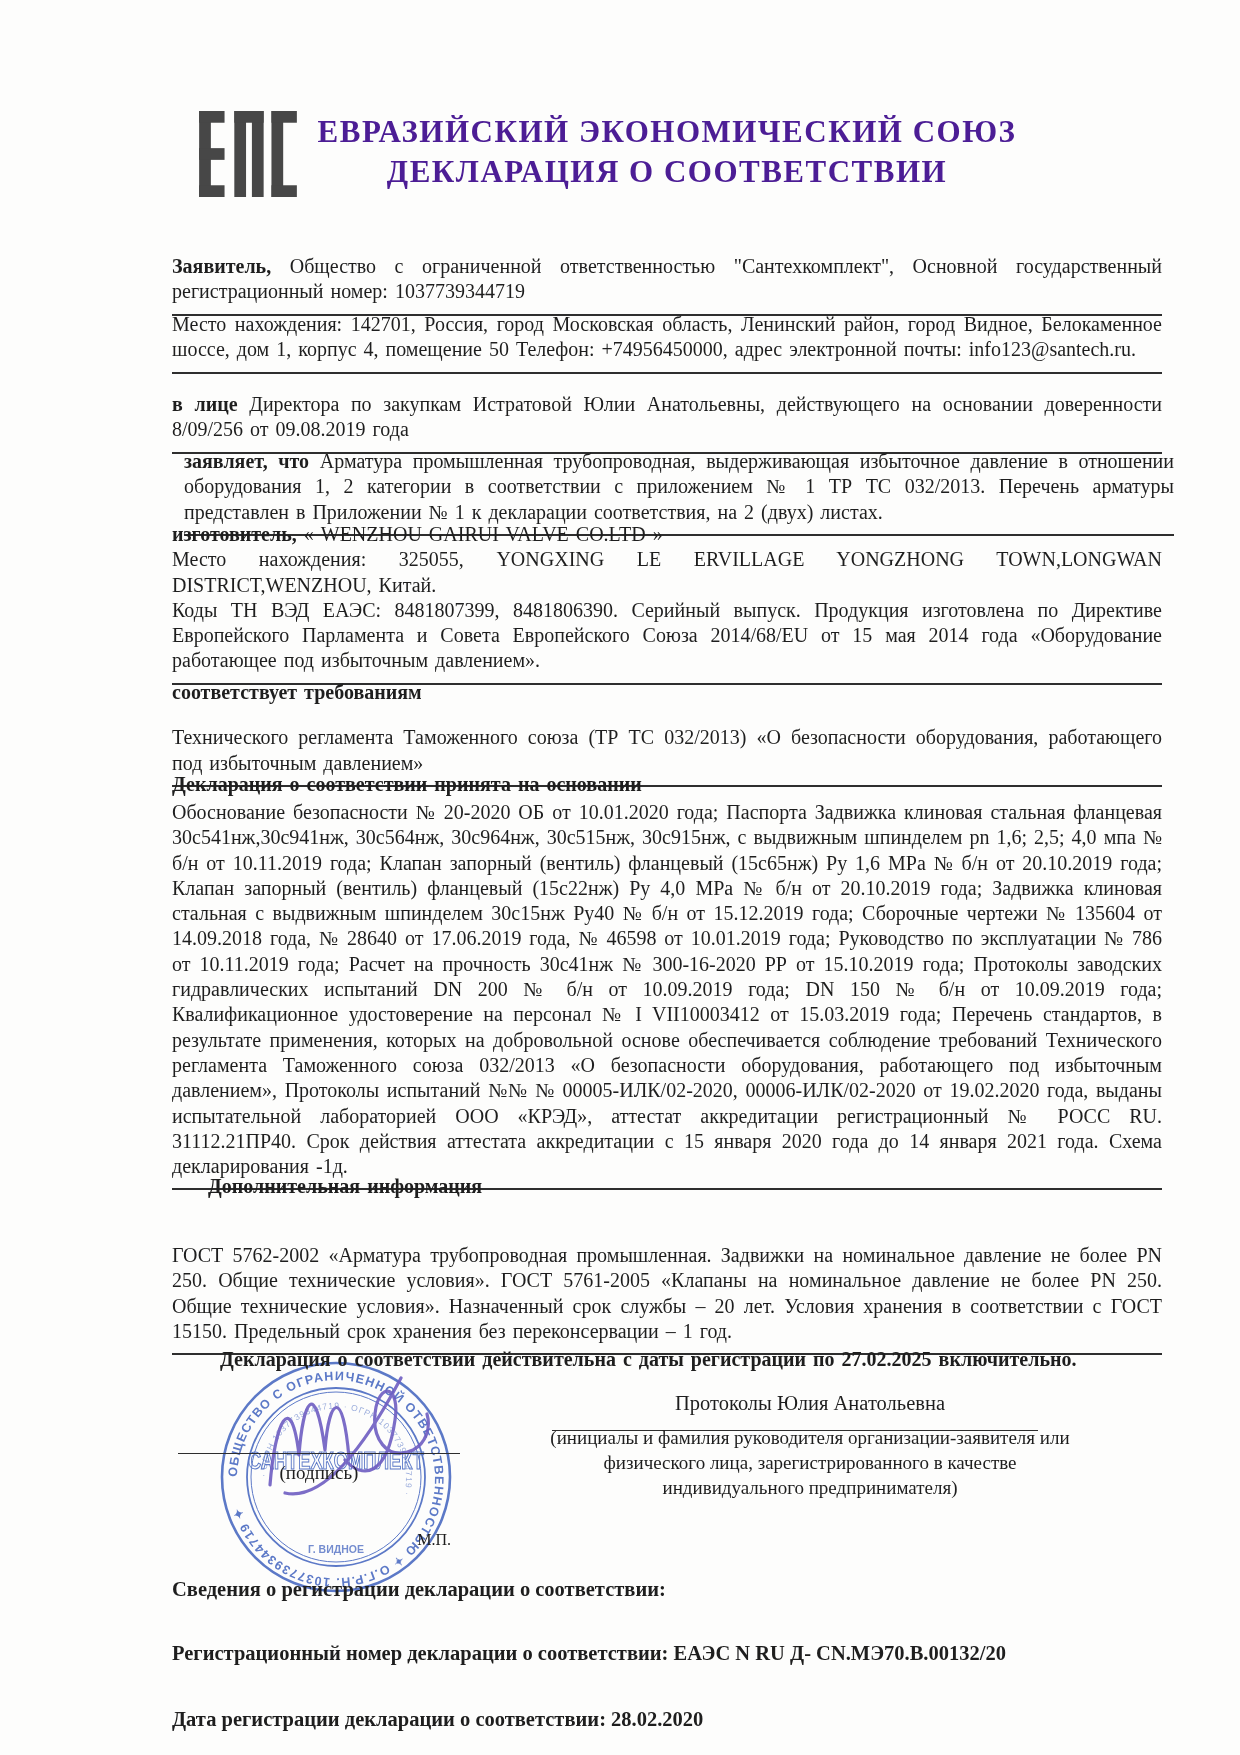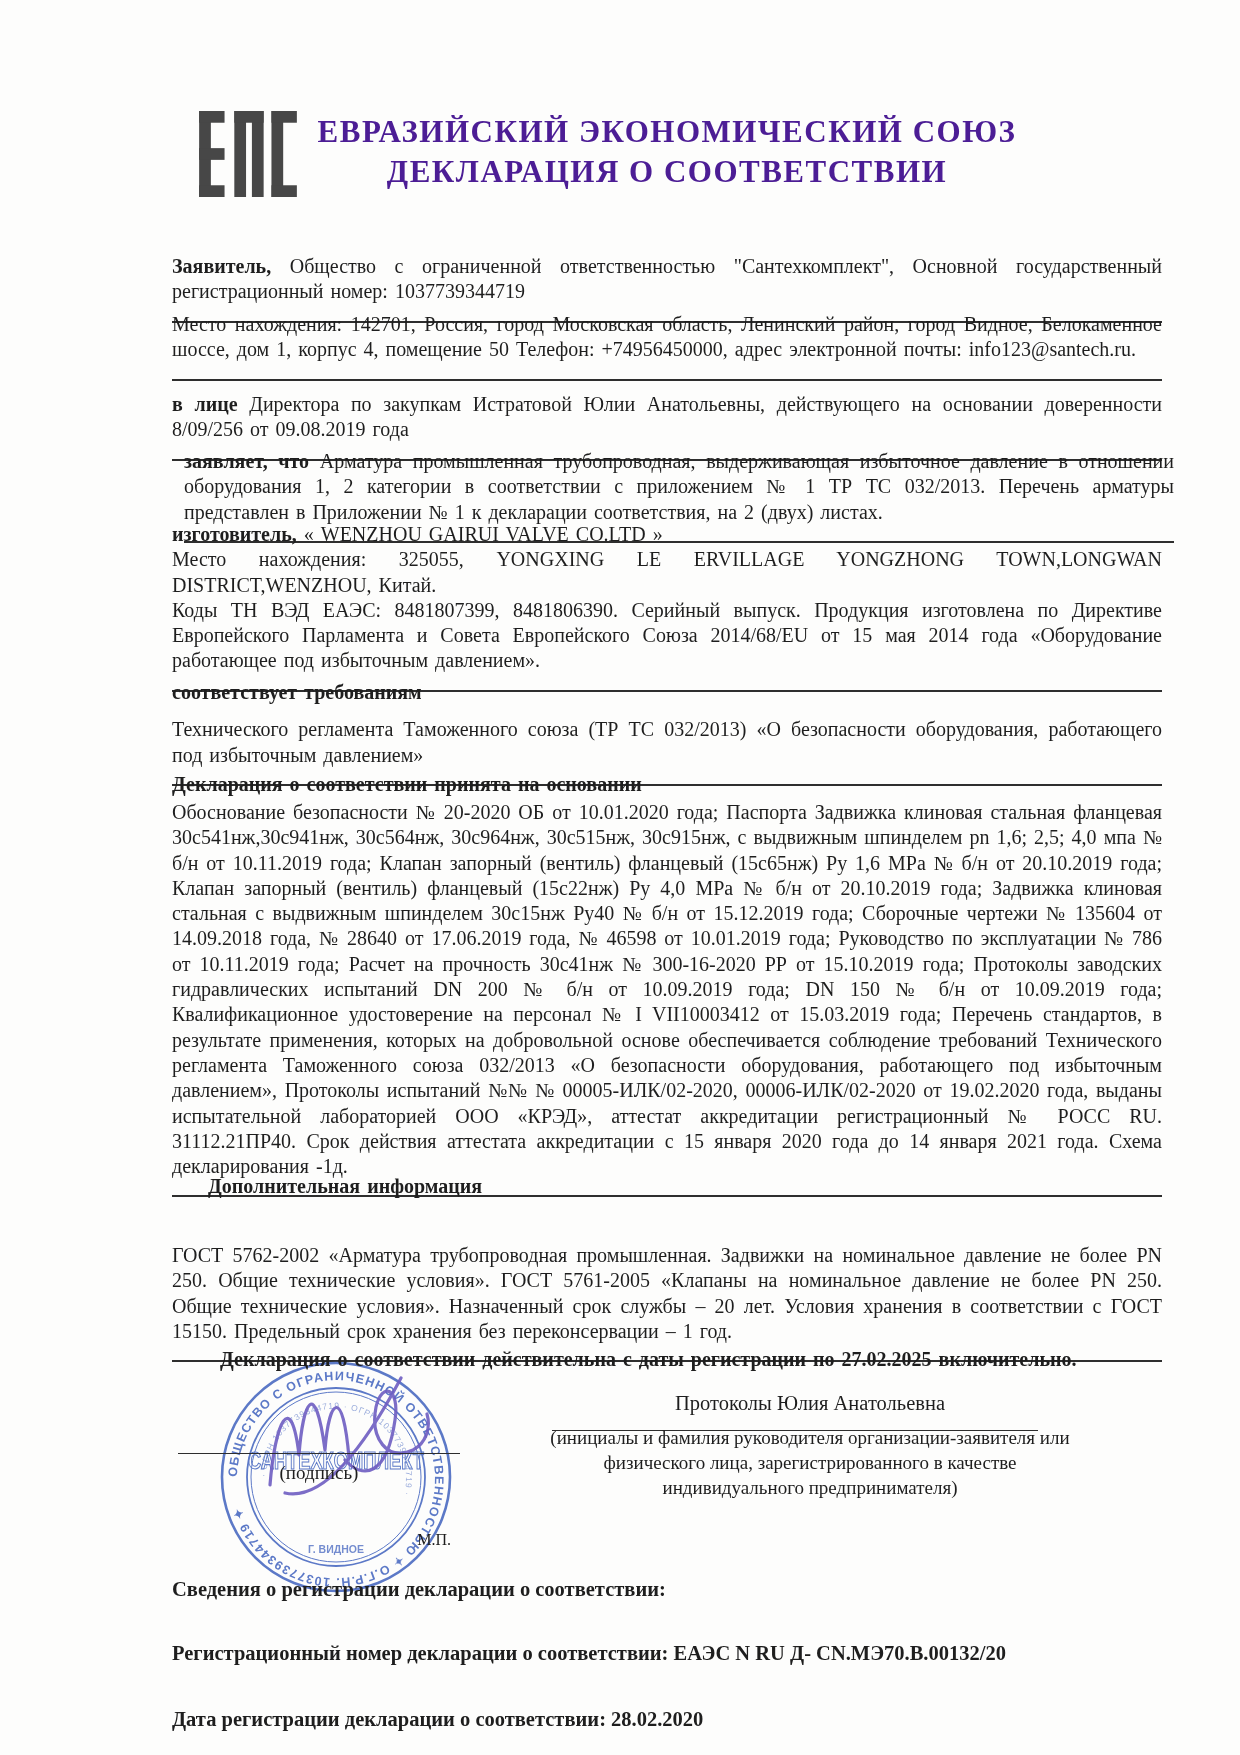--- a/index.html
+++ b/index.html
@@ -5,21 +5,21 @@
   html,body{margin:0;padding:0;background:#ffffff;}
   .page{
     position:relative;width:1240px;height:1755px;background:#fdfdfc;overflow:hidden;
     font-family:"Liberation Serif","DejaVu Serif",serif;color:#1e1e1e;
   }
   .sec{
     position:absolute;left:172px;width:990px;
     font-size:20px;line-height:25.3px;text-align:justify;word-spacing:2px;
   }
   .sec p{margin:0;}
-  .ul{border-bottom:2px solid #2e2e2e;padding-bottom:16px;}
+  .ul{border-bottom:2px solid #2e2e2e;padding-bottom:9px;}
   .bold{font-weight:bold;margin-left:48px;}
   .heading{font-weight:bold;text-align:left;}
   .title{
     position:absolute;top:112px;left:172px;width:990px;text-align:center;
     font-weight:bold;font-size:31px;line-height:40px;letter-spacing:1.5px;color:#4c1d95;
   }
   .eac-logo{position:absolute;left:198px;top:111px;}
   .regline{position:absolute;left:172px;width:990px;font-weight:bold;font-size:20.5px;text-align:left;}
   .sig-line{position:absolute;left:178px;top:1428px;width:282px;border-top:1.6px solid #2e2e2e;}
   .sig-caption{position:absolute;left:178px;top:1436px;width:282px;text-align:center;font-size:19px;}
@@ -73,21 +73,21 @@
   </div>
 
   <div class="sec ul" style="top:522px;">
     <p style="text-align:left;"><b>изготовитель,</b> <span>« WENZHOU GAIRUI VALVE CO.LTD »</span></p>
     <p>Место нахождения: 325055, YONGXING LE ERVILLAGE YONGZHONG TOWN,LONGWAN DISTRICT,WENZHOU, Китай.</p>
     <p>Коды ТН ВЭД ЕАЭС: 8481807399, 8481806390. Серийный выпуск. Продукция изготовлена по Директиве Европейского Парламента и Совета Европейского Союза 2014/68/EU от 15 мая 2014 года «Оборудование работающее под избыточным давлением».</p>
   </div>
 
   <div class="sec ul" style="top:680px;">
     <p class="heading">соответствует требованиям</p>
-    <p style="margin-top:12px;">Технического регламента Таможенного союза (ТР ТС 032/2013) «О безопасности оборудования, работающего под избыточным давлением»</p>
+    <p style="margin-top:20px;">Технического регламента Таможенного союза (ТР ТС 032/2013) «О безопасности оборудования, работающего под избыточным давлением»</p>
   </div>
 
   <div class="sec heading" style="top:772px;">Декларация о соответствии принята на основании</div>
 
   <div class="sec ul" style="top:800px;">
     <p>Обоснование безопасности  № 20-2020 ОБ от 10.01.2020 года; Паспорта Задвижка клиновая стальная фланцевая 30с541нж,30с941нж, 30с564нж, 30с964нж, 30с515нж, 30с915нж, с выдвижным шпинделем pn 1,6; 2,5; 4,0 мпа № б/н от 10.11.2019 года; Клапан запорный (вентиль) фланцевый (15с65нж) Ру 1,6 МРа № б/н от 20.10.2019 года; Клапан запорный (вентиль) фланцевый (15с22нж) Ру 4,0 МРа № б/н от 20.10.2019 года; Задвижка клиновая стальная с выдвижным шпинделем 30с15нж Ру40 № б/н от 15.12.2019 года; Сборочные чертежи № 135604 от 14.09.2018 года, № 28640 от 17.06.2019 года, № 46598 от 10.01.2019 года; Руководство по эксплуатации № 786 от 10.11.2019 года; Расчет на прочность 30с41нж № 300-16-2020 РР от 15.10.2019 года; Протоколы заводских гидравлических испытаний DN 200 № б/н от 10.09.2019 года; DN 150 № б/н от 10.09.2019 года; Квалификационное удостоверение на персонал № I VII10003412 от 15.03.2019 года; Перечень стандартов, в результате применения, которых на добровольной основе обеспечивается соблюдение требований Технического регламента Таможенного союза 032/2013 «О безопасности оборудования, работающего под избыточным давлением», Протоколы испытаний №№  № 00005-ИЛК/02-2020, 00006-ИЛК/02-2020 от 19.02.2020 года, выданы испытательной лабораторией ООО «КРЭД», аттестат аккредитации регистрационный № РОСС RU. 31112.21ПР40. Срок действия аттестата аккредитации с 15 января 2020 года до 14 января 2021 года. Схема декларирования -1д.</p>
   </div>
 
   <div class="sec heading" style="top:1174px;margin-left:36px;">Дополнительная информация</div>
 

